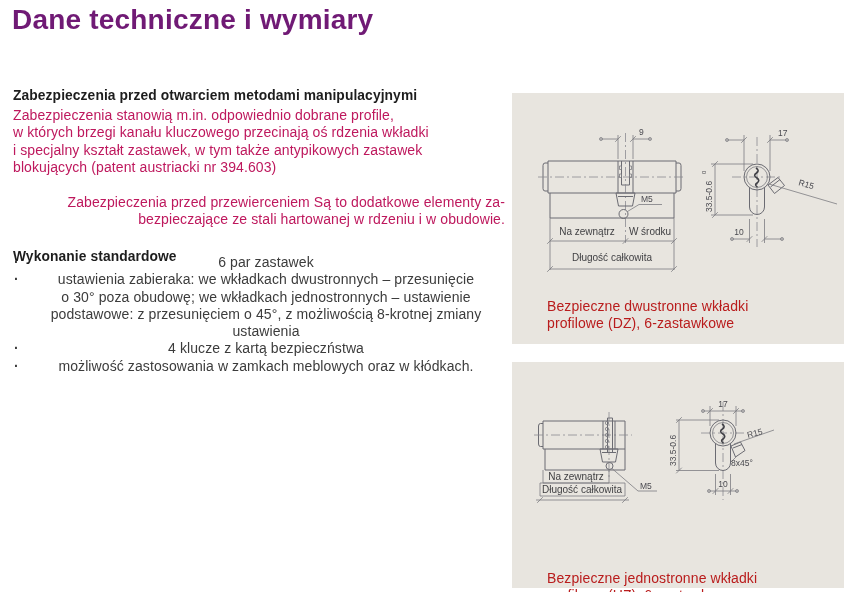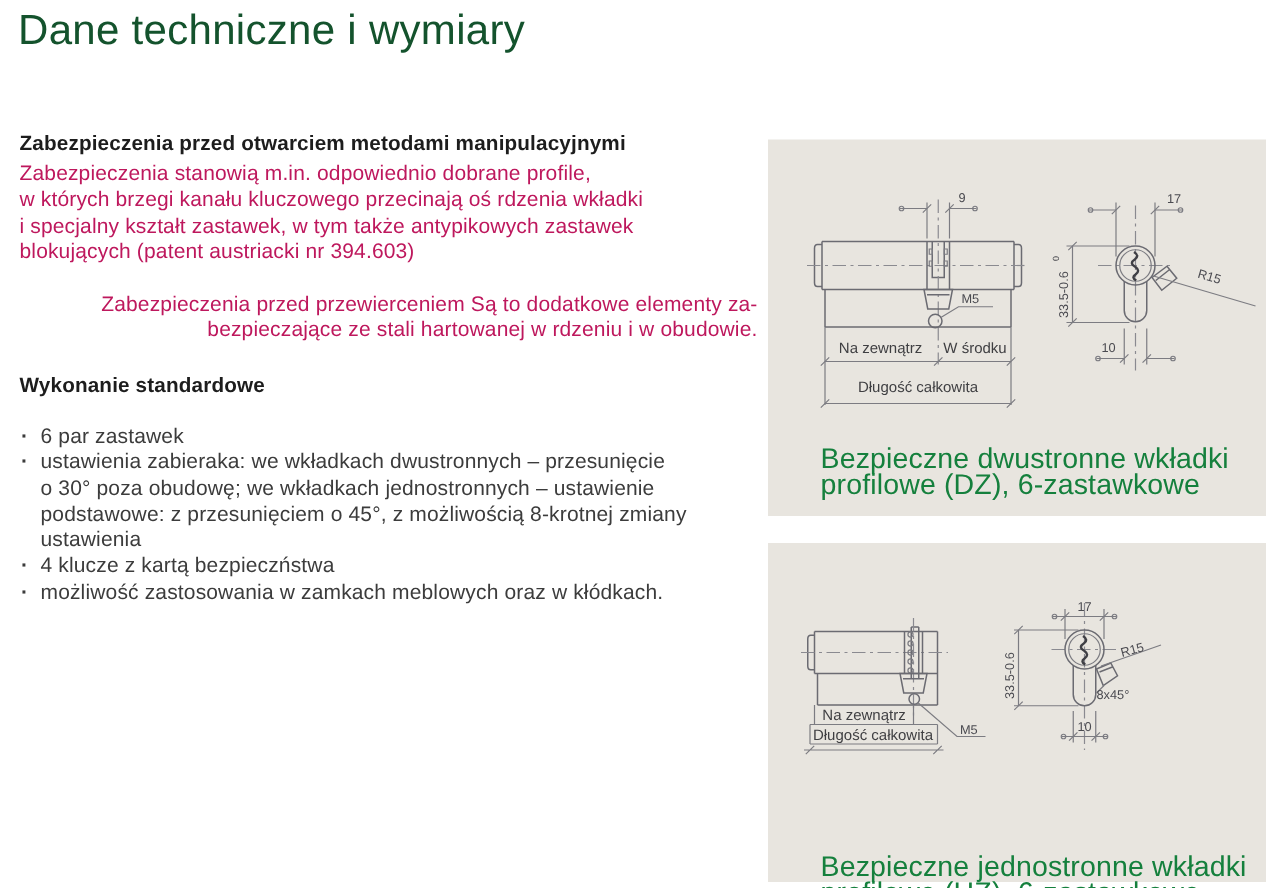--- a/index.html
+++ b/index.html
@@ -3,37 +3,37 @@
 <meta charset="utf-8">
 <style>
   html,body{margin:0;padding:0;}
   body{
     width:844px;height:592px;position:relative;overflow:hidden;
     background:#ffffff;font-family:"Liberation Sans",sans-serif;color:#3a3a3a;
   }
   .pre{white-space:pre-line;}
   #page-title{
     position:absolute;left:12px;top:4px;margin:0;
-    font-size:28px;font-weight:400;color:#14532d;letter-spacing:.2px;
+    font-size:28px;font-weight:700;color:#701a75;letter-spacing:.2px;
   }
   .tblock{position:absolute;left:13px;width:492px;margin:0;}
   .bold-lead{font-size:13.8px;font-weight:700;color:#1d1d1d;letter-spacing:.1px;}
   .body-txt{font-size:14px;line-height:17.3px;color:#be185d;letter-spacing:.1px;}
   #sec-manip-h{top:88px;}
   #sec-manip-p{top:107px;}
   #sec-drill-p{top:194px;text-align:right;}
   #sec-std-h{top:249px;}
-  #std-list{top:282px;list-style:none;padding:0;}
+  #std-list{top:254px;list-style:none;padding:0;text-align:center;}
   #std-list li{position:relative;padding-left:14px;font-size:14px;line-height:17.3px;color:#3c3c3c;letter-spacing:.1px;}
   #std-list li::before{content:"·";position:absolute;left:1px;top:0;font-weight:700;color:#3c3c3c;}
   .panel{position:absolute;left:512px;width:332px;background:#e8e5df;}
   #panel-dz{top:93px;height:251px;}
   #panel-hz{top:362px;height:226px;}
   .panel svg{position:absolute;left:0;top:0;}
-  .caption{position:absolute;left:35px;font-size:19px;line-height:17px;color:#15803d;letter-spacing:.1px;}
+  .caption{position:absolute;left:35px;font-size:14px;line-height:17px;color:#b91c1c;letter-spacing:.1px;}
   #caption-dz{top:205px;}
   #caption-hz{top:172px;margin-top:36px;}
   
   .ln{stroke:#6b6b72;stroke-width:1;fill:none;}
   .thin{stroke:#7c7c82;stroke-width:.8;fill:none;}
   .cl{stroke:#8a8a90;stroke-width:.8;fill:none;stroke-dasharray:9 3 2 3;}
   .dimtxt{font-family:"Liberation Sans",sans-serif;font-size:8.5px;fill:#4a4a50;}
   .dimtxt-s{font-family:"Liberation Sans",sans-serif;font-size:6px;fill:#4a4a50;}
   .lbltxt{font-family:"Liberation Sans",sans-serif;font-size:10px;fill:#3f3f42;}
   .key{stroke:#3f3f45;stroke-width:1.6;fill:none;}

